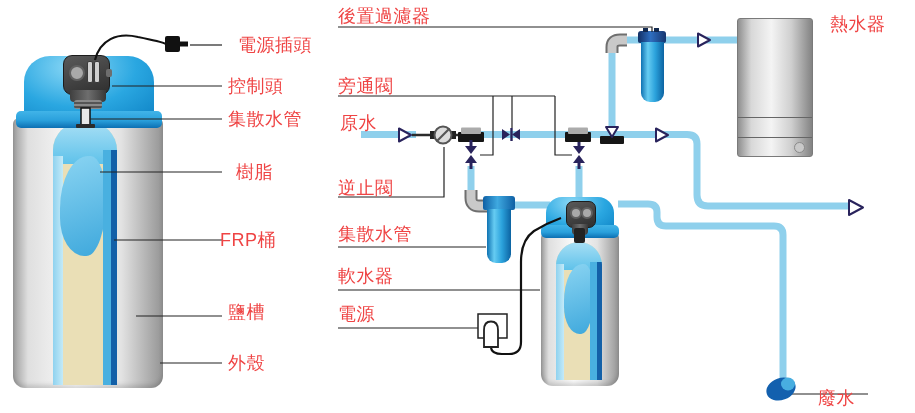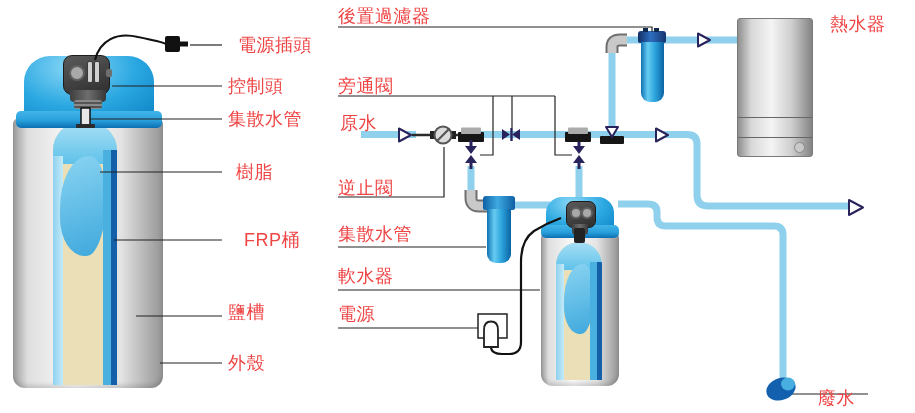--- a/index.html
+++ b/index.html
@@ -212,21 +212,21 @@
         <ellipse cx="781" cy="389" rx="15" ry="11" fill="var(--drop-blue,#1360AE)"></ellipse>
       </g>
       <ellipse cx="788" cy="384" rx="7" ry="6.5" fill="#48aee0"></ellipse>
     </g>
   </svg>
 
   <div class="lbl" style="left:238px;top:37px">電源插頭</div>
   <div class="lbl" style="left:228px;top:78px">控制頭</div>
   <div class="lbl" style="left:228px;top:111px">集散水管</div>
   <div class="lbl" style="left:236px;top:164px">樹脂</div>
-  <div class="lbl" style="left:244px;top:232px">FRP桶</div>
+  <div class="lbl" style="left:220px;top:232px">FRP桶</div>
   <div class="lbl" style="left:228px;top:304px">鹽槽</div>
   <div class="lbl" style="left:228px;top:355px">外殼</div>
 
   <div class="lbl" style="left:338px;top:8px">後置過濾器</div>
   <div class="lbl" style="left:338px;top:78px">旁通閥</div>
   <div class="lbl" style="left:340px;top:115px">原水</div>
   <div class="lbl" style="left:338px;top:180px">逆止閥</div>
   <div class="lbl" style="left:338px;top:226px">集散水管</div>
   <div class="lbl" style="left:338px;top:268px">軟水器</div>
   <div class="lbl" style="left:338px;top:306px">電源</div>

